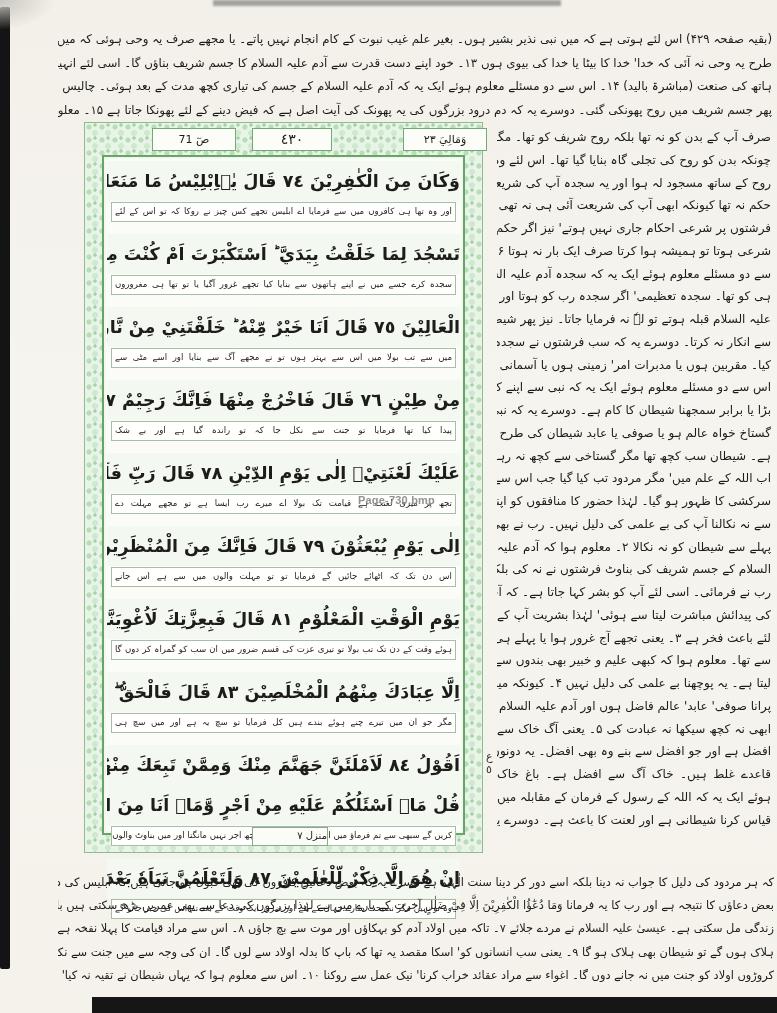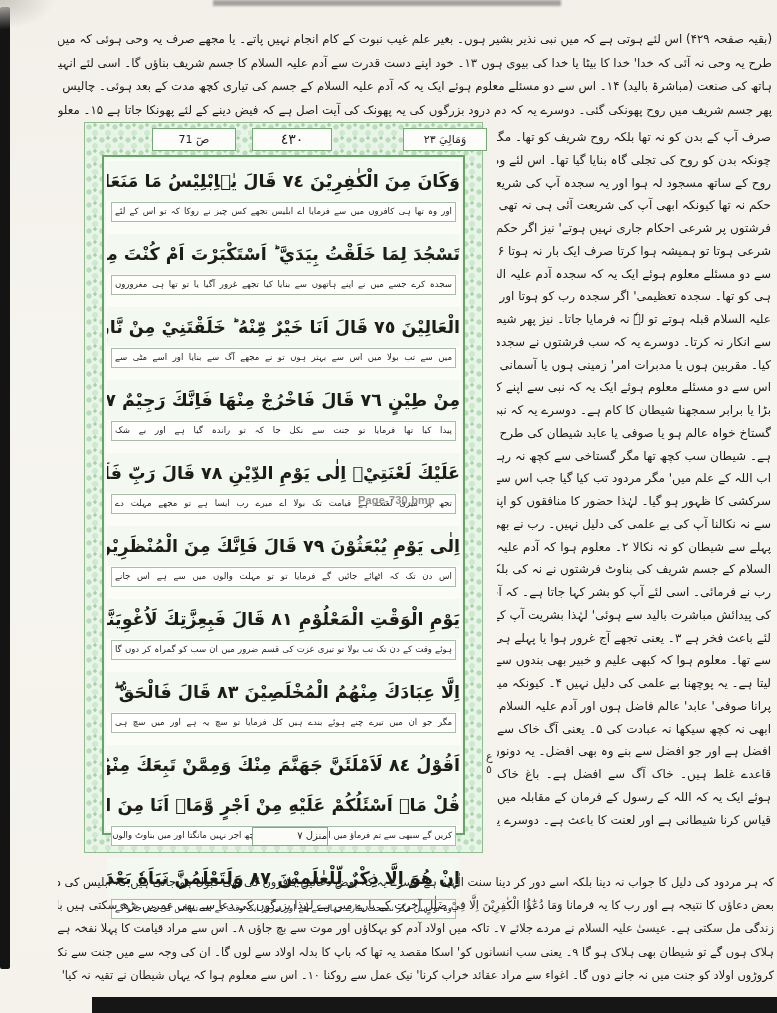--- a/index.html
+++ b/index.html
@@ -149,21 +149,21 @@
       <div class="uline">اس سے دو مسئلے معلوم ہوئے ایک یہ کہ نبی سے اپنے کو</div>
       <div class="uline">بڑا یا برابر سمجھنا شیطان کا کام ہے۔ دوسرے یہ کہ نبی کا</div>
       <div class="uline">گستاخ خواہ عالم ہو یا صوفی یا عابد شیطان کی طرح پایا جاتا</div>
       <div class="uline">ہے۔ شیطان سب کچھ تھا مگر گستاخی سے کچھ نہ رہا۔</div>
       <div class="uline">اب اللہ کے علم میں' مگر مردود تب کیا گیا جب اس سے</div>
       <div class="uline">سرکشی کا ظہور ہو گیا۔ لہٰذا حضور کا منافقوں کو اپنے دربار</div>
       <div class="uline">سے نہ نکالنا آپ کی بے علمی کی دلیل نہیں۔ رب نے بھی</div>
       <div class="uline">پہلے سے شیطان کو نہ نکالا ۲۔ معلوم ہوا کہ آدم علیہ</div>
       <div class="uline">السلام کے جسم شریف کی بناوٹ فرشتوں نے نہ کی بلکہ خود</div>
       <div class="uline">رب نے فرمائی۔ اسی لئے آپ کو بشر کہا جاتا ہے۔ کہ آپ</div>
-      <div class="uline">کی پیدائش مباشرت بالید سے ہوئی' لہٰذا بشریت آپ کے</div>
+      <div class="uline">کی پیدائش مباشرت لیتا سے ہوئی' لہٰذا بشریت آپ کے</div>
       <div class="uline">لئے باعث فخر ہے ۳۔ یعنی تجھے آج غرور ہوا یا پہلے ہی</div>
       <div class="uline">سے تھا۔ معلوم ہوا کہ کبھی علیم و خبیر بھی بندوں سے پوچھ</div>
       <div class="uline">لیتا ہے۔ یہ پوچھنا بے علمی کی دلیل نہیں ۴۔ کیونکہ میں</div>
       <div class="uline">پرانا صوفی' عابد' عالم فاضل ہوں اور آدم علیہ السلام نے</div>
       <div class="uline">ابھی نہ کچھ سیکھا نہ عبادت کی ۵۔ یعنی آگ خاک سے</div>
       <div class="uline">افضل ہے اور جو افضل سے بنے وہ بھی افضل۔ یہ دونوں</div>
       <div class="uline">قاعدے غلط ہیں۔ خاک آگ سے افضل ہے۔ باغ خاک</div>
       <div class="uline">ہوئے ایک یہ کہ اللہ کے رسول کے فرمان کے مقابلہ میں</div>
       <div class="uline">قیاس کرنا شیطانی ہے اور لعنت کا باعث ہے۔ دوسرے یہ</div>
     </div>

